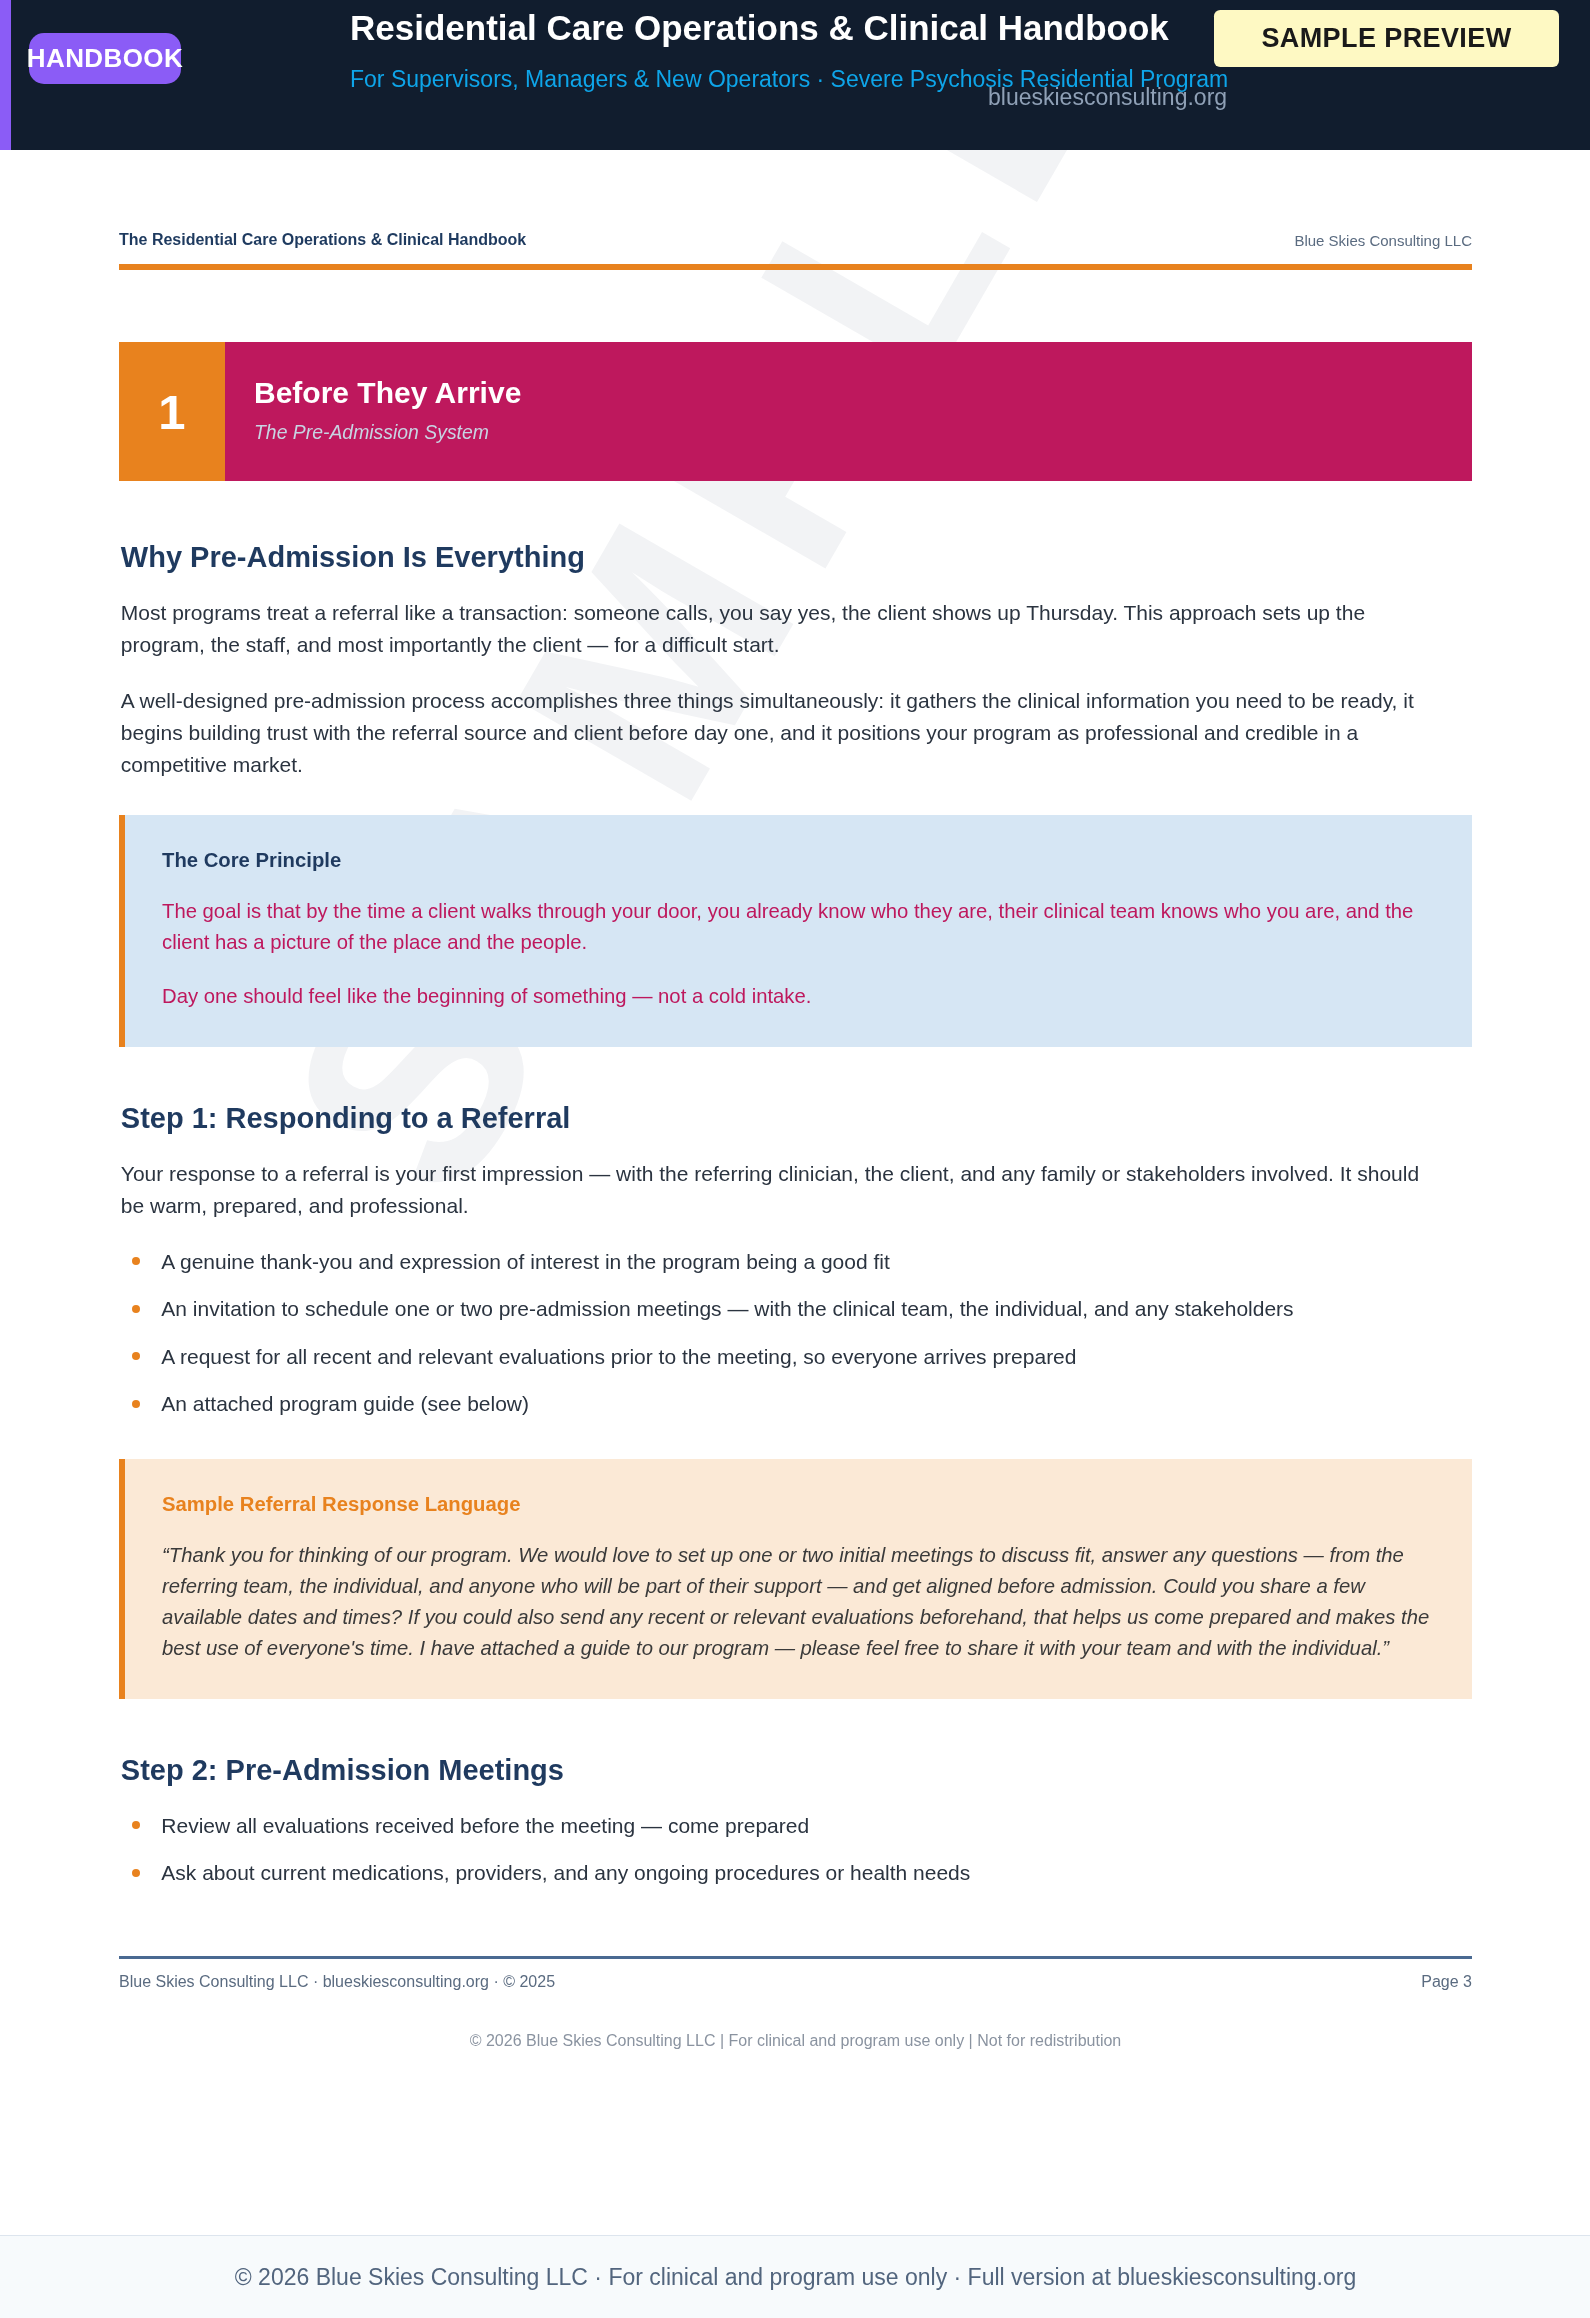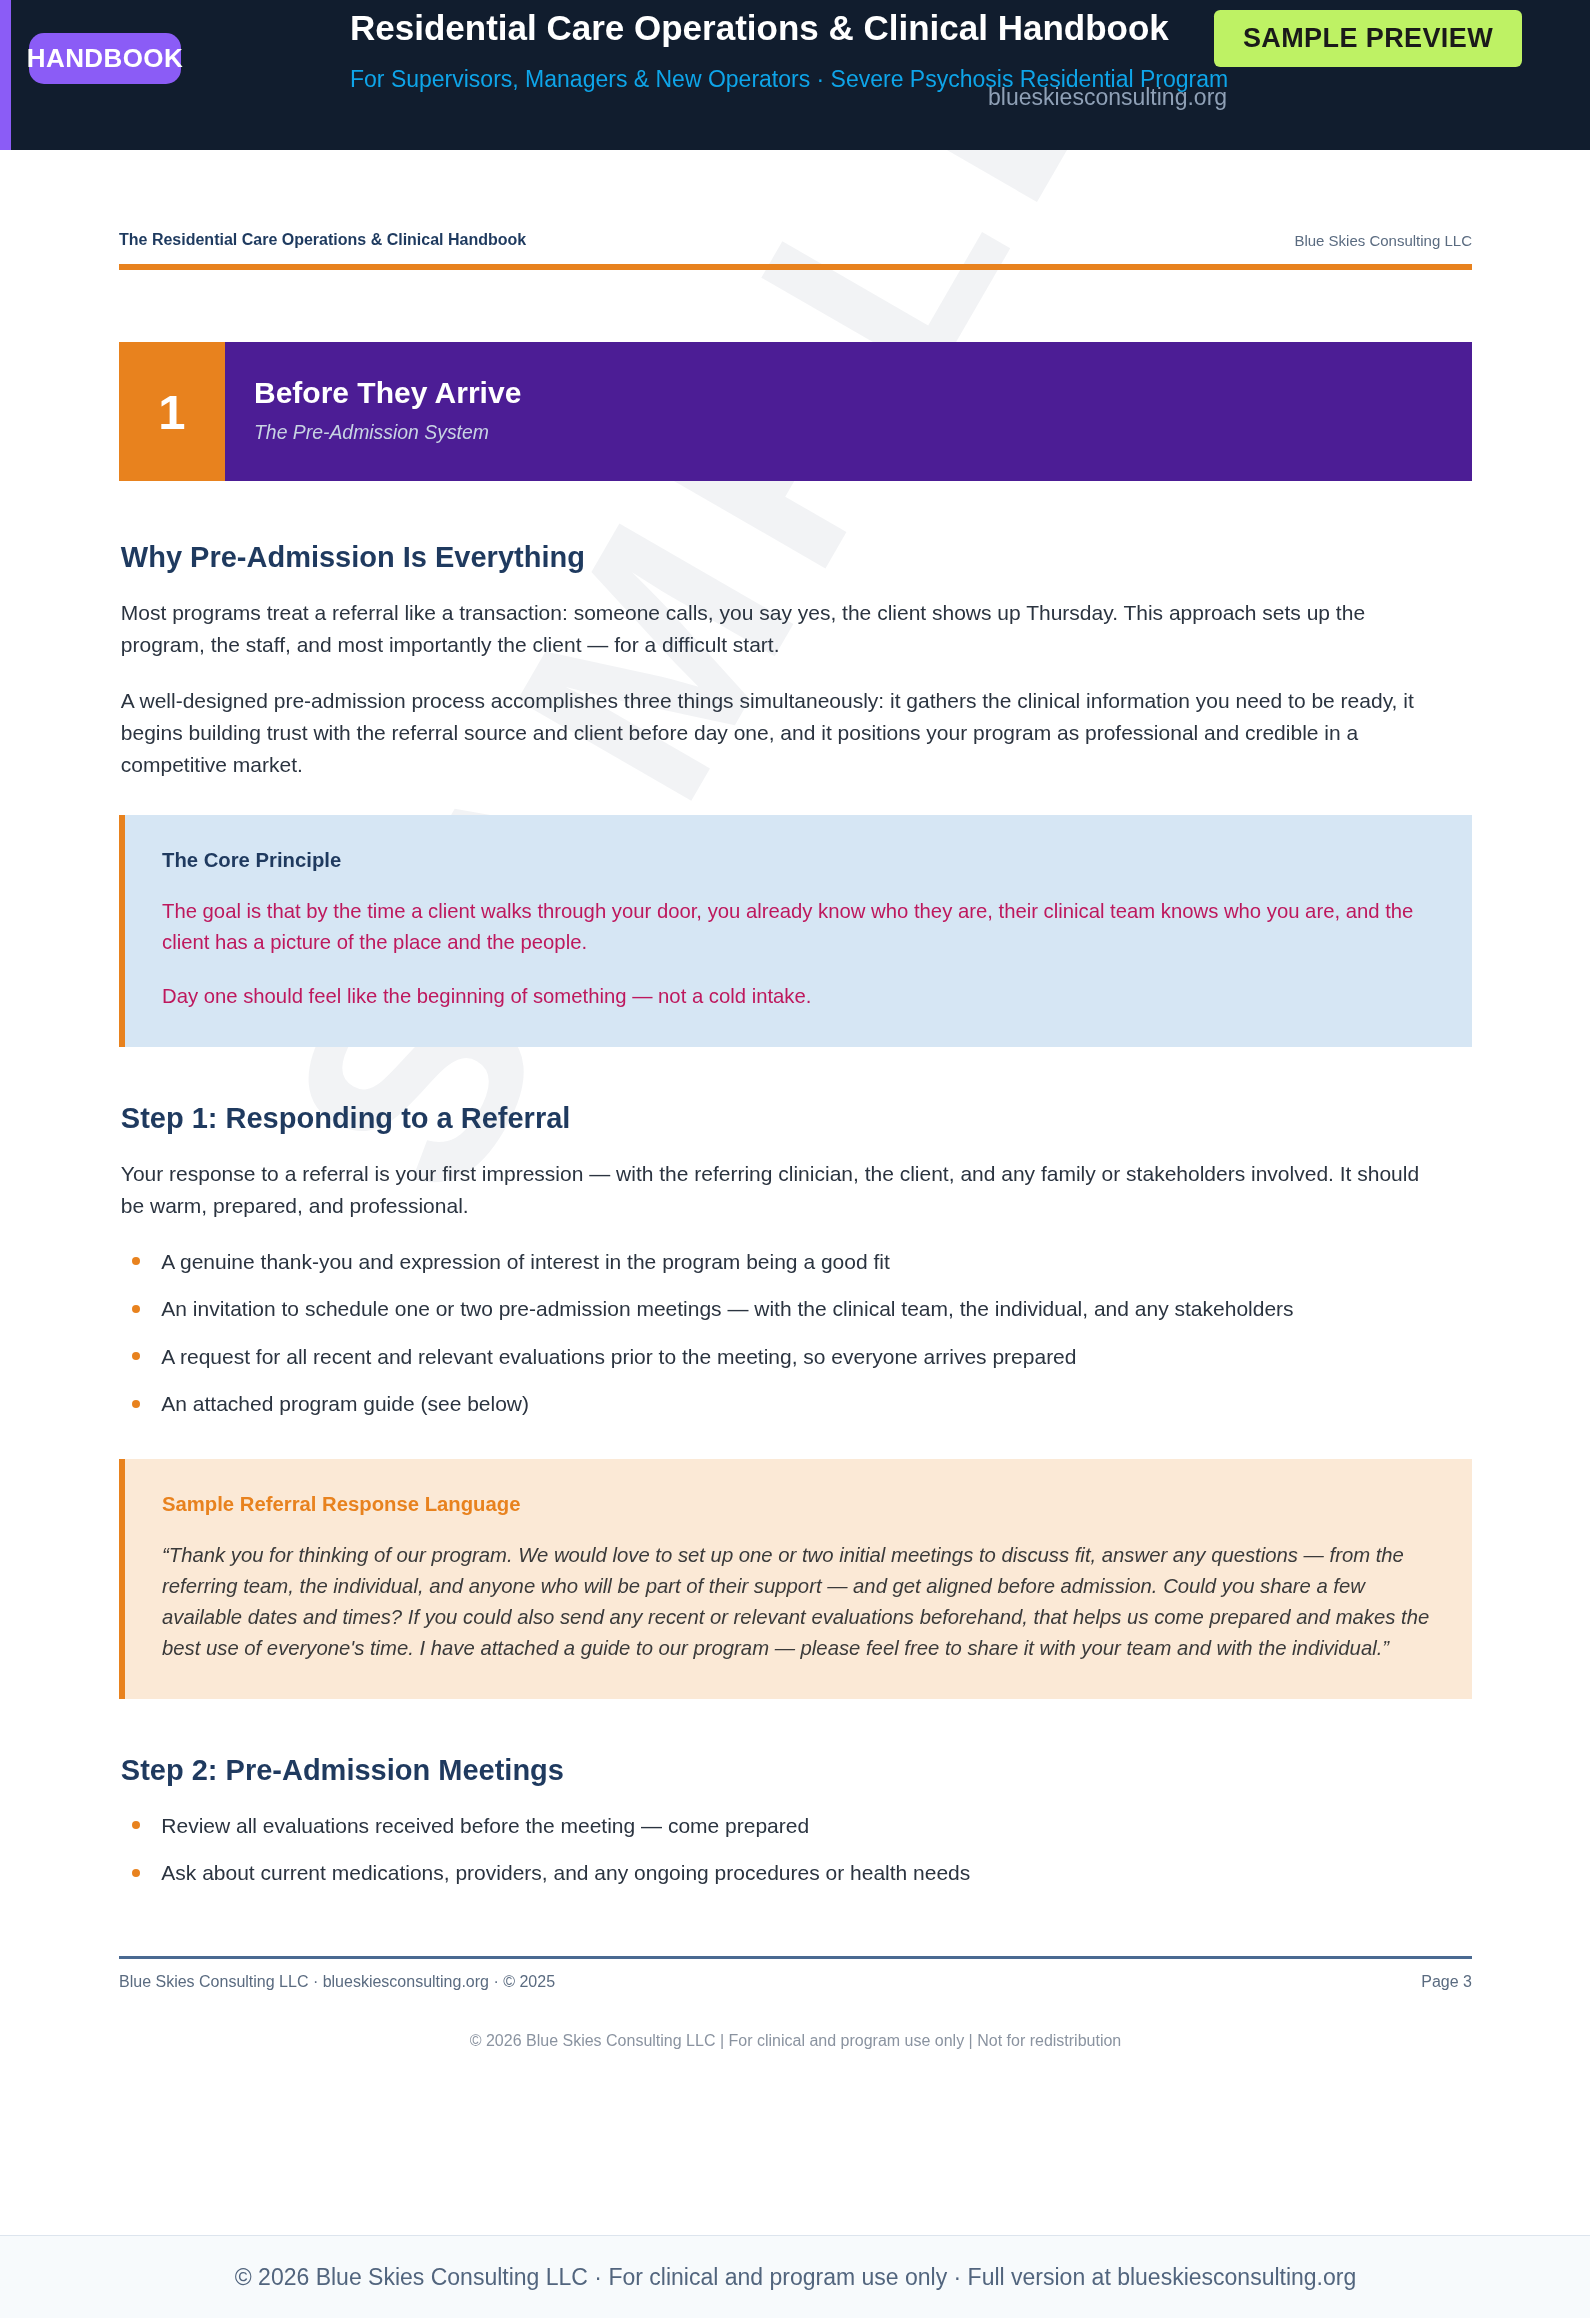--- a/index.html
+++ b/index.html
@@ -65,22 +65,22 @@
     position: absolute;
     left: 988px; top: 84px;
     color: #8fa0b6;
     font-size: 23px;
     white-space: nowrap;
     z-index: 2;
   }
   .sample-preview-badge {
     position: absolute;
     left: 1214px; top: 9.7px;
-    width: 308px; height: 57px;
-    background: #bef264;
+    width: 345px; height: 57px;
+    background: #fef9c3;
     border-radius: 6.2px;
     display: flex;
     align-items: center;
     justify-content: center;
     color: #1a1a1a;
     font-size: 27px;
     font-weight: bold;
     letter-spacing: 0.4px;
     z-index: 5;
   }
@@ -152,21 +152,21 @@
     background: #e8821e;
     color: #ffffff;
     font-size: 49px;
     font-weight: bold;
     display: flex;
     align-items: center;
     justify-content: center;
   }
   .chapter-body {
     flex: 1;
-    background: #4c1d95;
+    background: #be185d;
     padding: 34px 0 16px 29px;
   }
   .chapter-title {
     color: #ffffff;
     font-size: 30px;
     font-weight: bold;
     line-height: 1.1;
   }
   .chapter-sub {
     color: #c8d4e3;

